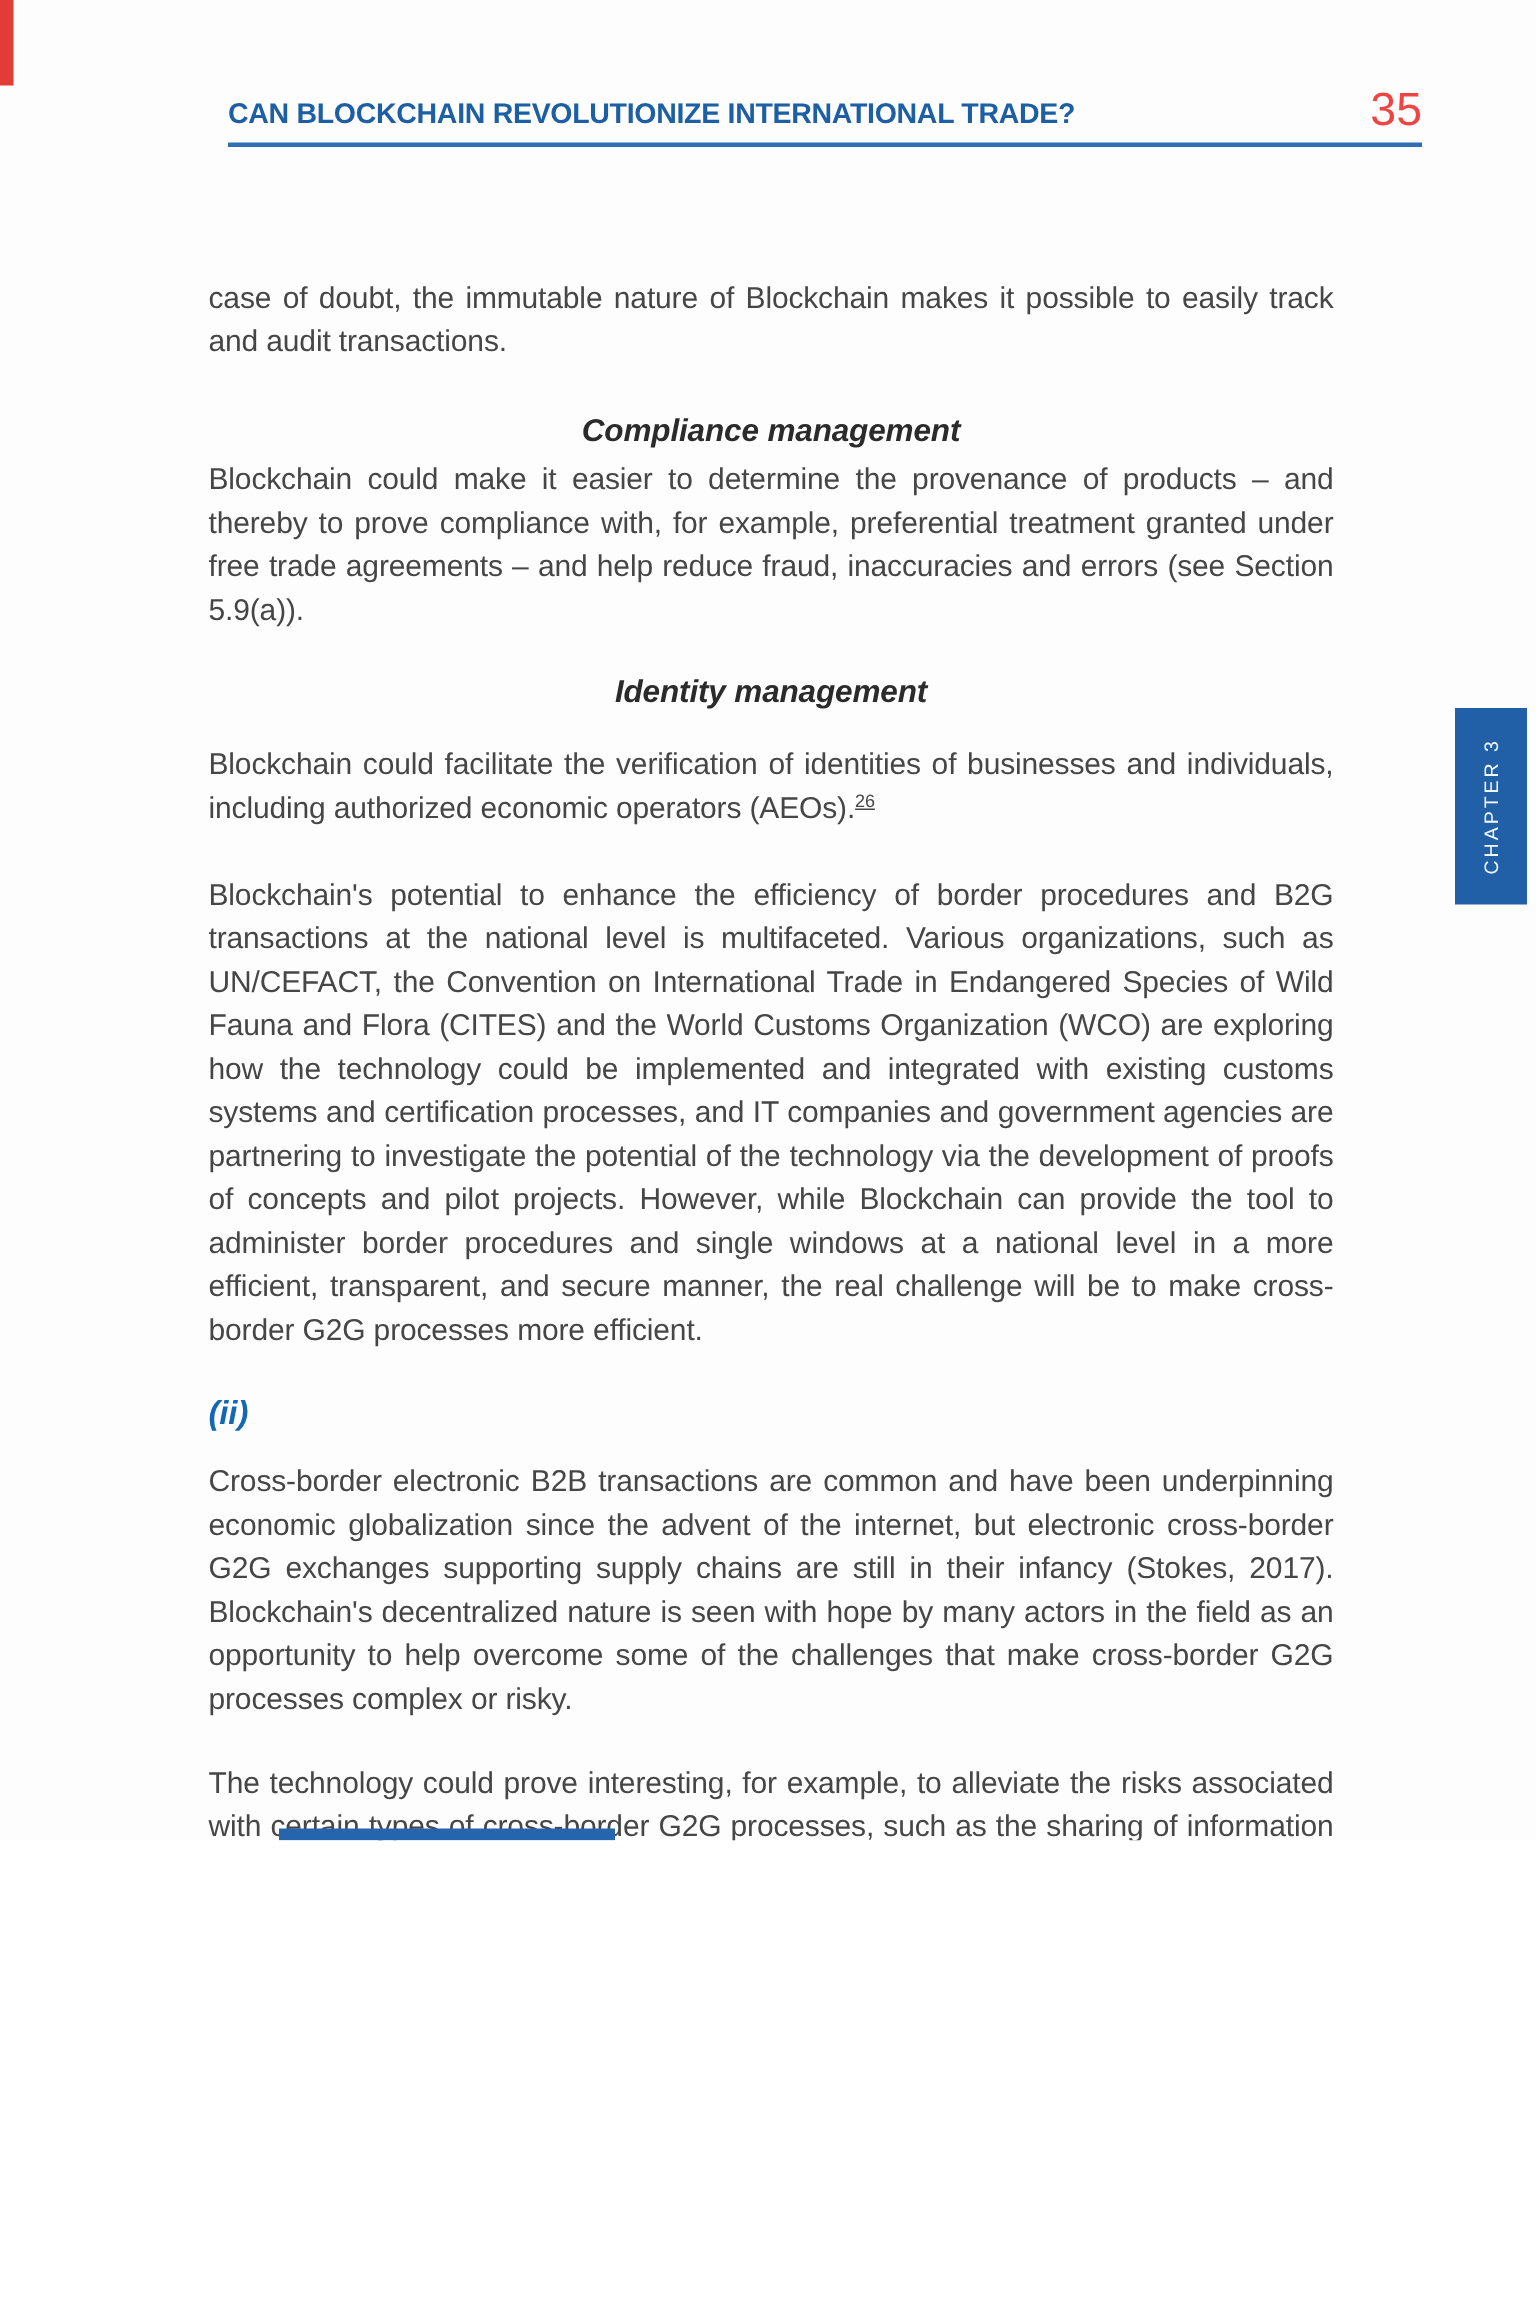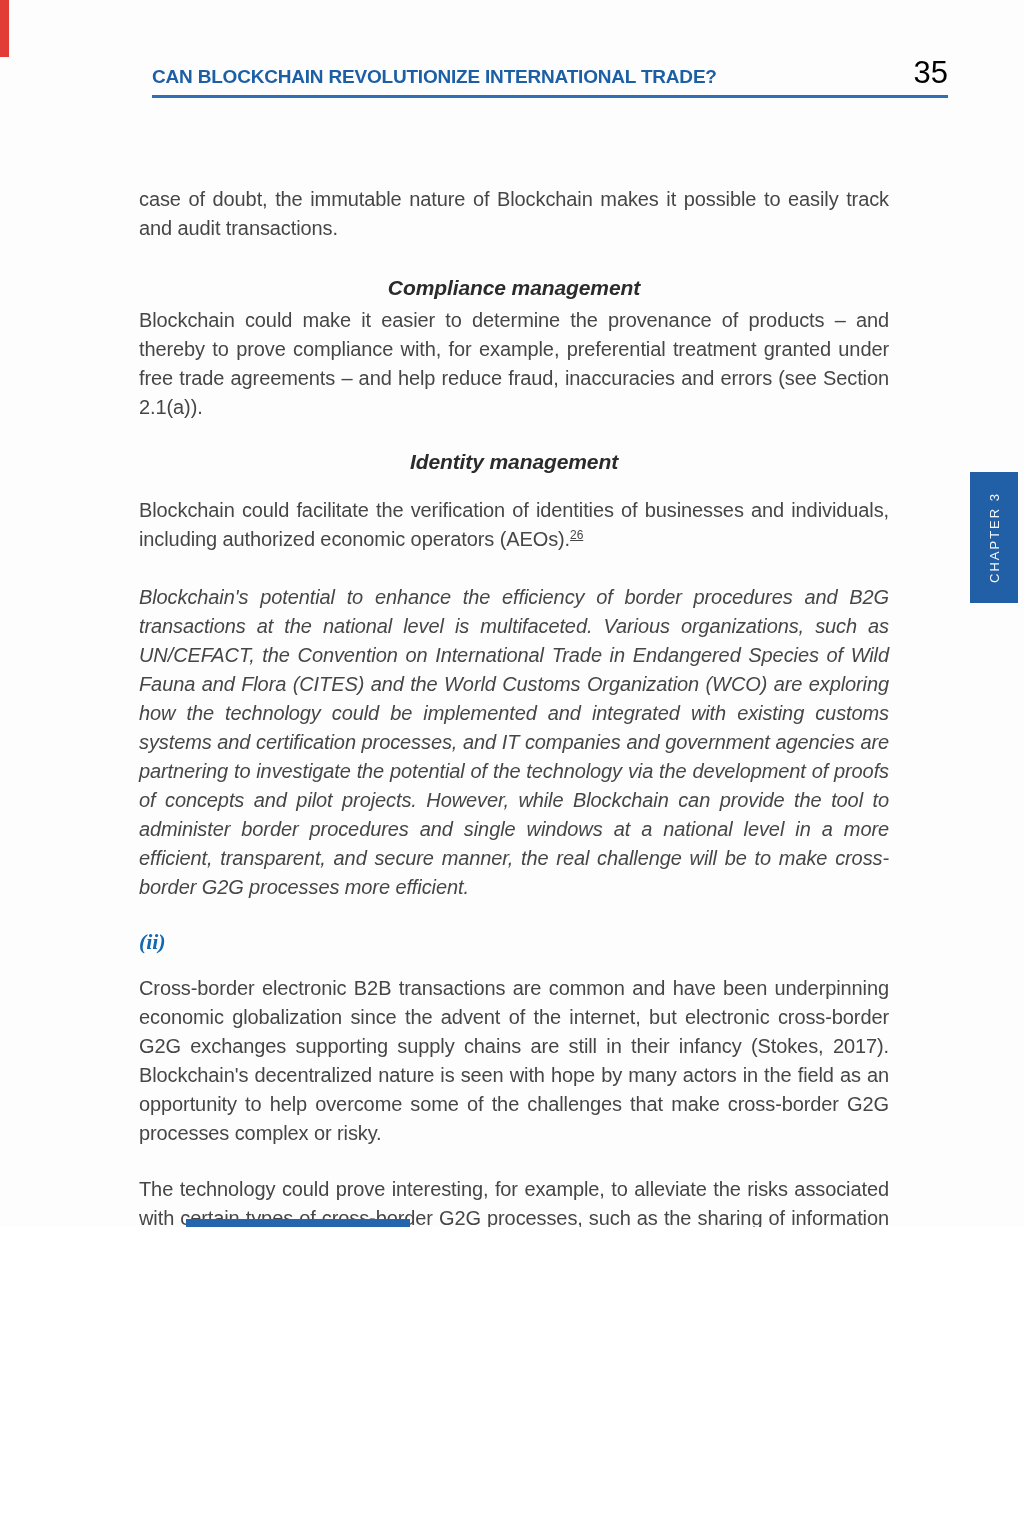--- a/index.html
+++ b/index.html
@@ -26,21 +26,21 @@
     padding-bottom: 7px;
   }
   .page-title {
     color: #1d5fa5;
     font-weight: bold;
     font-size: 19px;
     letter-spacing: -0.2px;
     line-height: 22px;
   }
   .page-number {
-    color: #000000;
+    color: #ef4444;
     font-size: 31px;
     line-height: 30px;
     font-weight: 400;
   }
 
   
   .chapter-tab {
     position: absolute;
     left: 970px;
     top: 472px;
@@ -78,31 +78,31 @@
     margin: 0;
     font-size: 21px;
     line-height: 25px;
     font-weight: bold;
     font-style: italic;
     color: #2b2b2b;
     text-align: center;
   }
   .h-compliance { margin-top: 32px; margin-bottom: 6px; }
   .h-identity   { margin-top: 27px; margin-bottom: 22px; }
-  .p-border     { margin-top: 29px !important; font-style: italic; }
+  .p-border     { margin-top: 29px !important; }
   .blue-heading {
     margin: 26px 0 0 0;
     font-size: 22px;
     line-height: 28px;
     font-weight: bold;
     font-style: italic;
     color: #1468b1;
     display: flex;
   }
-  .blue-heading .h-number { margin-right: 28px; font-family: Liberation Serif, serif; }
+  .blue-heading .h-number { margin-right: 28px; }
   .p-g2g1 { margin-top: 18px !important; }
   .p-g2g2 { margin-top: 27px !important; }
 
   sup.footnote {
     font-size: 12px;
     line-height: 0;
     vertical-align: 7px;
     text-decoration: underline;
   }
 
@@ -135,21 +135,21 @@
   <div class="chapter-tab">
     <span class="tab-label">CHAPTER 3</span>
   </div>
 
   <div class="content">
 
     <p>case of doubt, the immutable nature of Blockchain makes it possible to easily track and audit transactions.</p>
 
     <h3 class="sub-heading h-compliance">Compliance management</h3>
 
-    <p>Blockchain could make it easier to determine the provenance of products – and thereby to prove compliance with, for example, preferential treatment granted under free trade agreements – and help reduce fraud, inaccuracies and errors (see Section 2.1(a)).</p>
+    <p>Blockchain could make it easier to determine the provenance of products – and thereby to prove compliance with, for example, preferential treatment granted under free trade agreements – and help reduce fraud, inaccuracies and errors (see Section 5.9(a)).</p>
 
     <h3 class="sub-heading h-identity">Identity management</h3>
 
     <p><span>Blockchain could facilitate the verification of identities of businesses and individuals, including authorized economic operators (AEOs).</span><sup class="footnote">26</sup></p>
 
     <p class="p-border">Blockchain's potential to enhance the efficiency of border procedures and B2G transactions at the national level is multifaceted. Various organizations, such as UN/CEFACT, the Convention on International Trade in Endangered Species of Wild Fauna and Flora (CITES) and the World Customs Organization (WCO) are exploring how the technology could be implemented and integrated with existing customs systems and certification processes, and IT companies and government agencies are partnering to investigate the potential of the technology via the development of proofs of concepts and pilot projects. However, while Blockchain can provide the tool to administer border procedures and single windows at a national level in a more efficient, transparent, and secure manner, the real challenge will be to make cross-border G2G processes more efficient.</p>
 
     <h2 class="blue-heading">
       <span class="h-number">(ii)</span>
     </h2>

